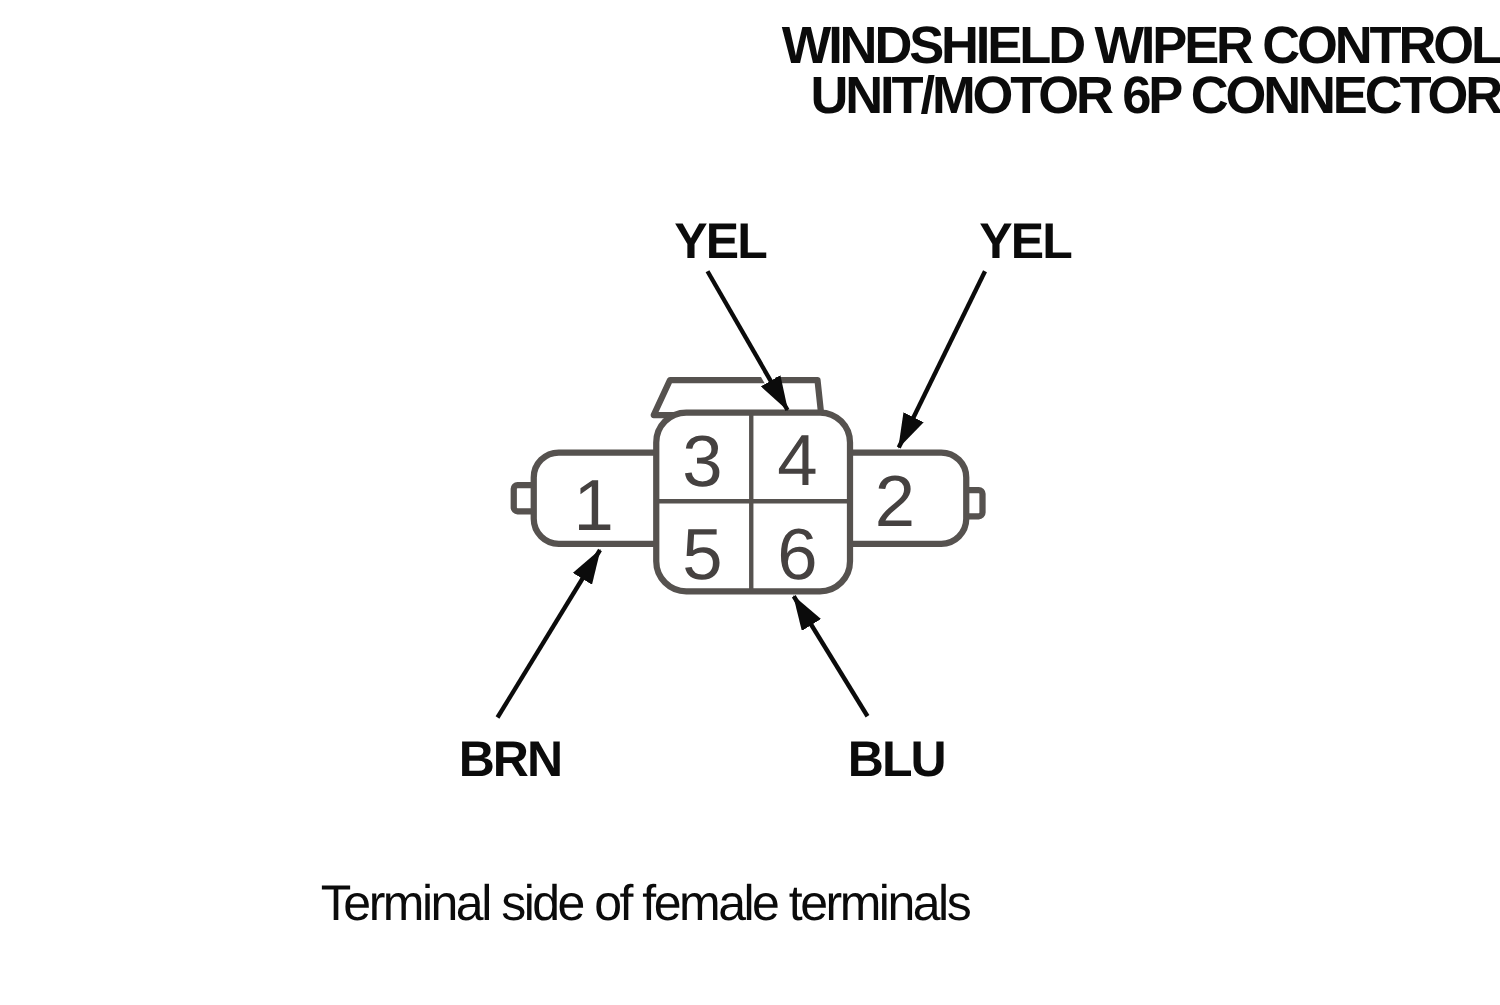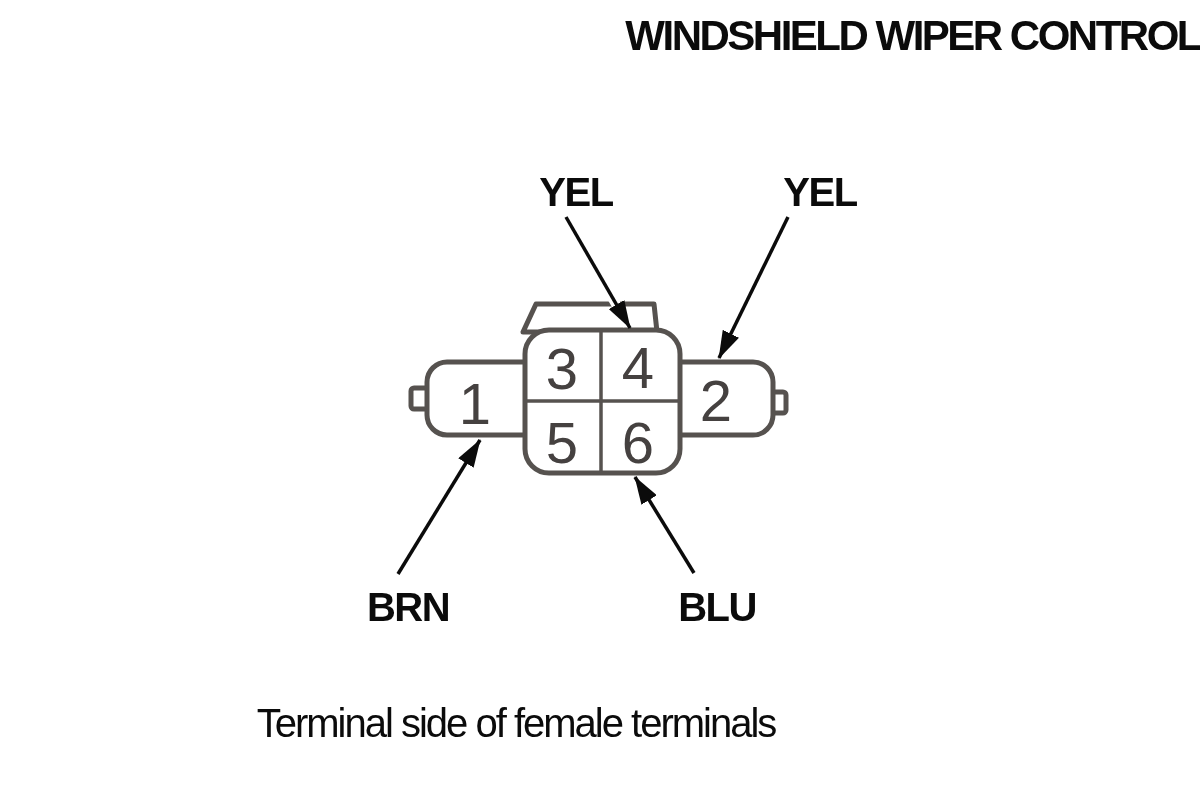--- a/index.html
+++ b/index.html
@@ -82,20 +82,21 @@
   }
   .arrowhead-fill { fill: var(--ink); }
 </style>
 </head>
 <body>
 
 <div class="stage">
 
   <div class="title">
     <div>WINDSHIELD WIPER CONTROL</div>
+    <div>UNIT/MOTOR 6P CONNECTOR</div>
   </div>
 
   <svg class="diagram" viewBox="0 0 1200 804">
     <defs>
       <marker id="arrowhead" markerUnits="userSpaceOnUse" markerWidth="30" markerHeight="18" refX="27" refY="9" orient="auto">
         <path class="arrowhead-fill" d="M0,0 L28,9 L0,18 Z"></path>
       </marker>
     </defs>
 
     <g>

